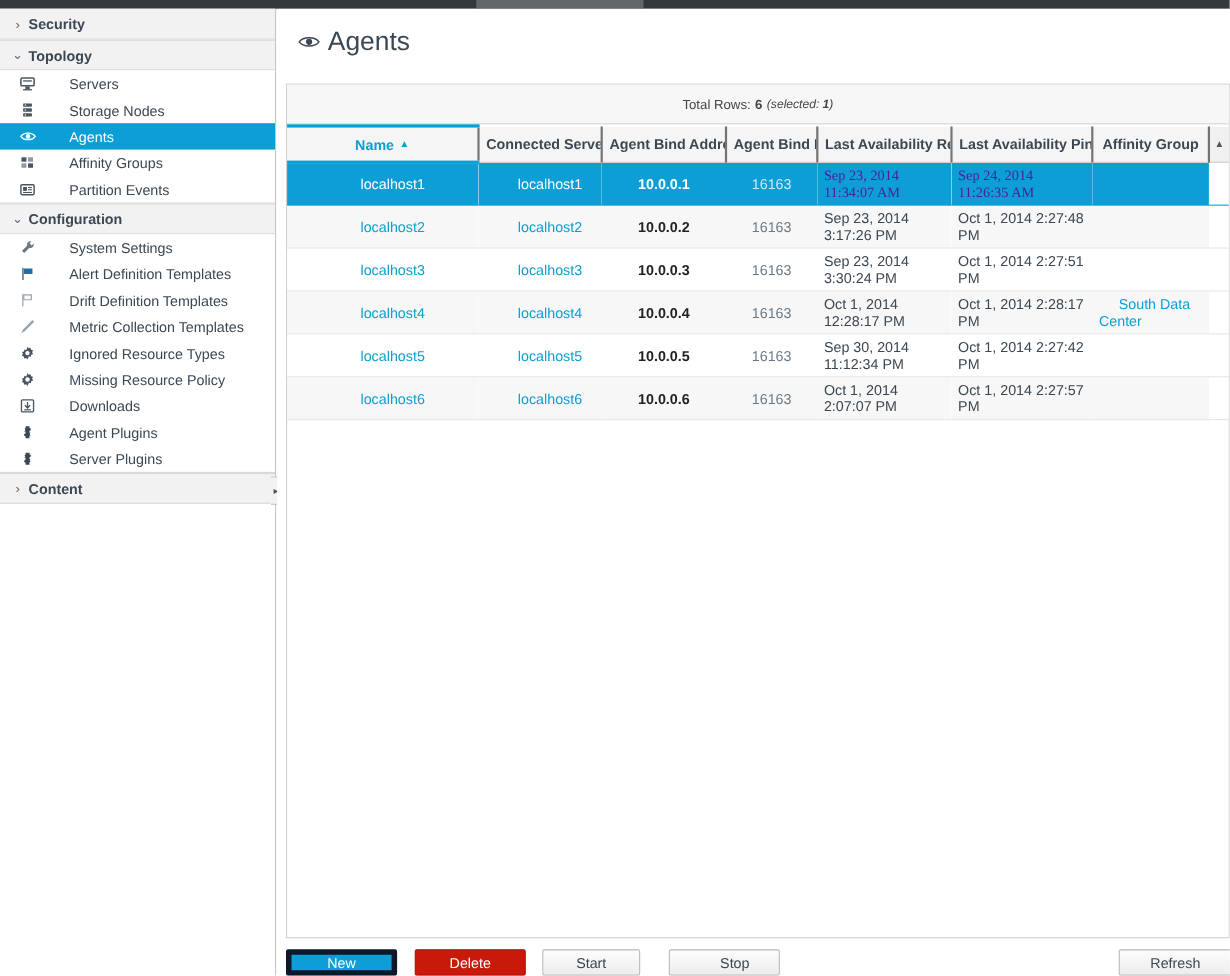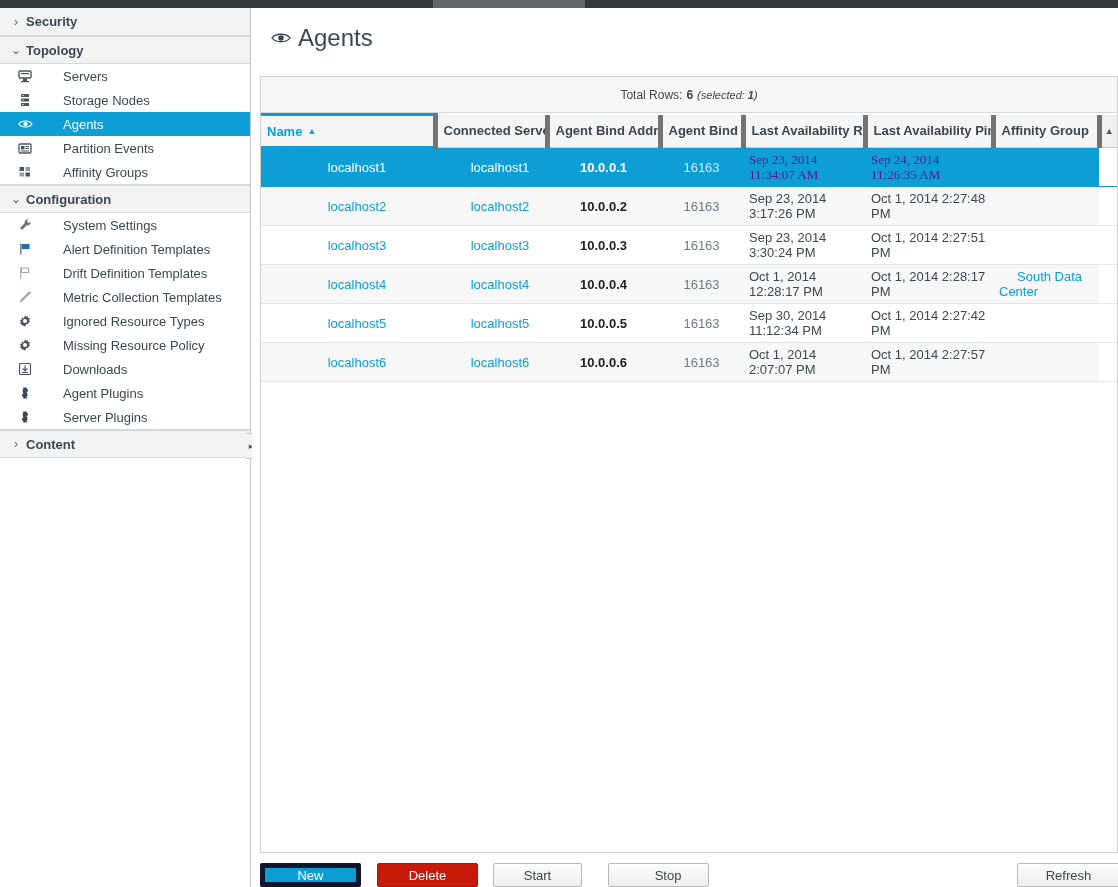--- a/index.html
+++ b/index.html
@@ -133,26 +133,26 @@
   
   .tbl-wrap { position: relative; width: 856px; }
   table.grid {
     width: 856px;
     border-collapse: collapse;
     table-layout: fixed;
   }
   table.grid th {
     height: 33px;
     background: #f5f5f5;
-    border-right: 5px solid #737373;
+    border-right: 2px solid #737373;
     border-bottom: 1px solid #c9c9c9;
     font-size: 13px;
     font-weight: bold;
     color: #3b4752;
-    text-align: left;
+    text-align: center;
     padding: 0 6px;
     white-space: nowrap;
     overflow: hidden;
     vertical-align: middle;
   }
   table.grid th.sorted {
     color: #0c9ed5;
     border-top: 3px solid #0c9ed5;
     border-bottom: 3px solid #0c9ed5;
     background: #f5f5f5;
@@ -273,40 +273,40 @@
         <span class="ico">
           <svg width="15" height="12" viewBox="0 0 15 12">
               <path d="M1 6 C3.5 2, 11.5 2, 14 6 C11.5 10, 3.5 10, 1 6 Z" fill="none" stroke="#ffffff" stroke-width="1.2"></path>
               <circle cx="7.5" cy="6" r="2.1" fill="#ffffff"></circle>
             </svg>
         </span>
         <span class="it-label">Agents</span>
       </div>
       <div class="side-item">
         <span class="ico">
+          <svg width="14" height="14" viewBox="0 0 14 14">
+              <rect x="1.5" y="2" width="4.5" height="4" fill="#4a5560"></rect>
+              <rect x="7.5" y="2" width="4.5" height="4" fill="#8e9aa5"></rect>
+              <rect x="1.5" y="7.5" width="4.5" height="4" fill="#8e9aa5"></rect>
+              <rect x="7.5" y="7.5" width="4.5" height="4" fill="#4a5560"></rect>
+            </svg>
+        </span>
+        <span class="it-label">Affinity Groups</span>
+      </div>
+      <div class="side-item">
+        <span class="ico">
           <svg width="14" height="13" viewBox="0 0 14 13">
               <rect x="1" y="2" width="12" height="9" rx="1" fill="none" stroke="#4a5560" stroke-width="1.3"></rect>
               <rect x="3" y="4" width="3.5" height="3.5" fill="#4a5560"></rect>
               <rect x="7.5" y="4" width="3.5" height="1" fill="#4a5560"></rect>
               <rect x="7.5" y="6" width="3.5" height="1" fill="#4a5560"></rect>
               <rect x="3" y="8.5" width="8" height="1" fill="#4a5560"></rect>
             </svg>
         </span>
         <span class="it-label">Partition Events</span>
-      </div>
-      <div class="side-item">
-        <span class="ico">
-          <svg width="14" height="14" viewBox="0 0 14 14">
-              <rect x="1.5" y="2" width="4.5" height="4" fill="#4a5560"></rect>
-              <rect x="7.5" y="2" width="4.5" height="4" fill="#8e9aa5"></rect>
-              <rect x="1.5" y="7.5" width="4.5" height="4" fill="#8e9aa5"></rect>
-              <rect x="7.5" y="7.5" width="4.5" height="4" fill="#4a5560"></rect>
-            </svg>
-        </span>
-        <span class="it-label">Affinity Groups</span>
       </div>
     </div>
 
     <div class="side-section">
       <span class="caret">⌄</span>
       <span class="s-label">Configuration</span>
     </div>
     <div class="side-group side-group-end">
       <div class="side-item">
         <span class="ico">

